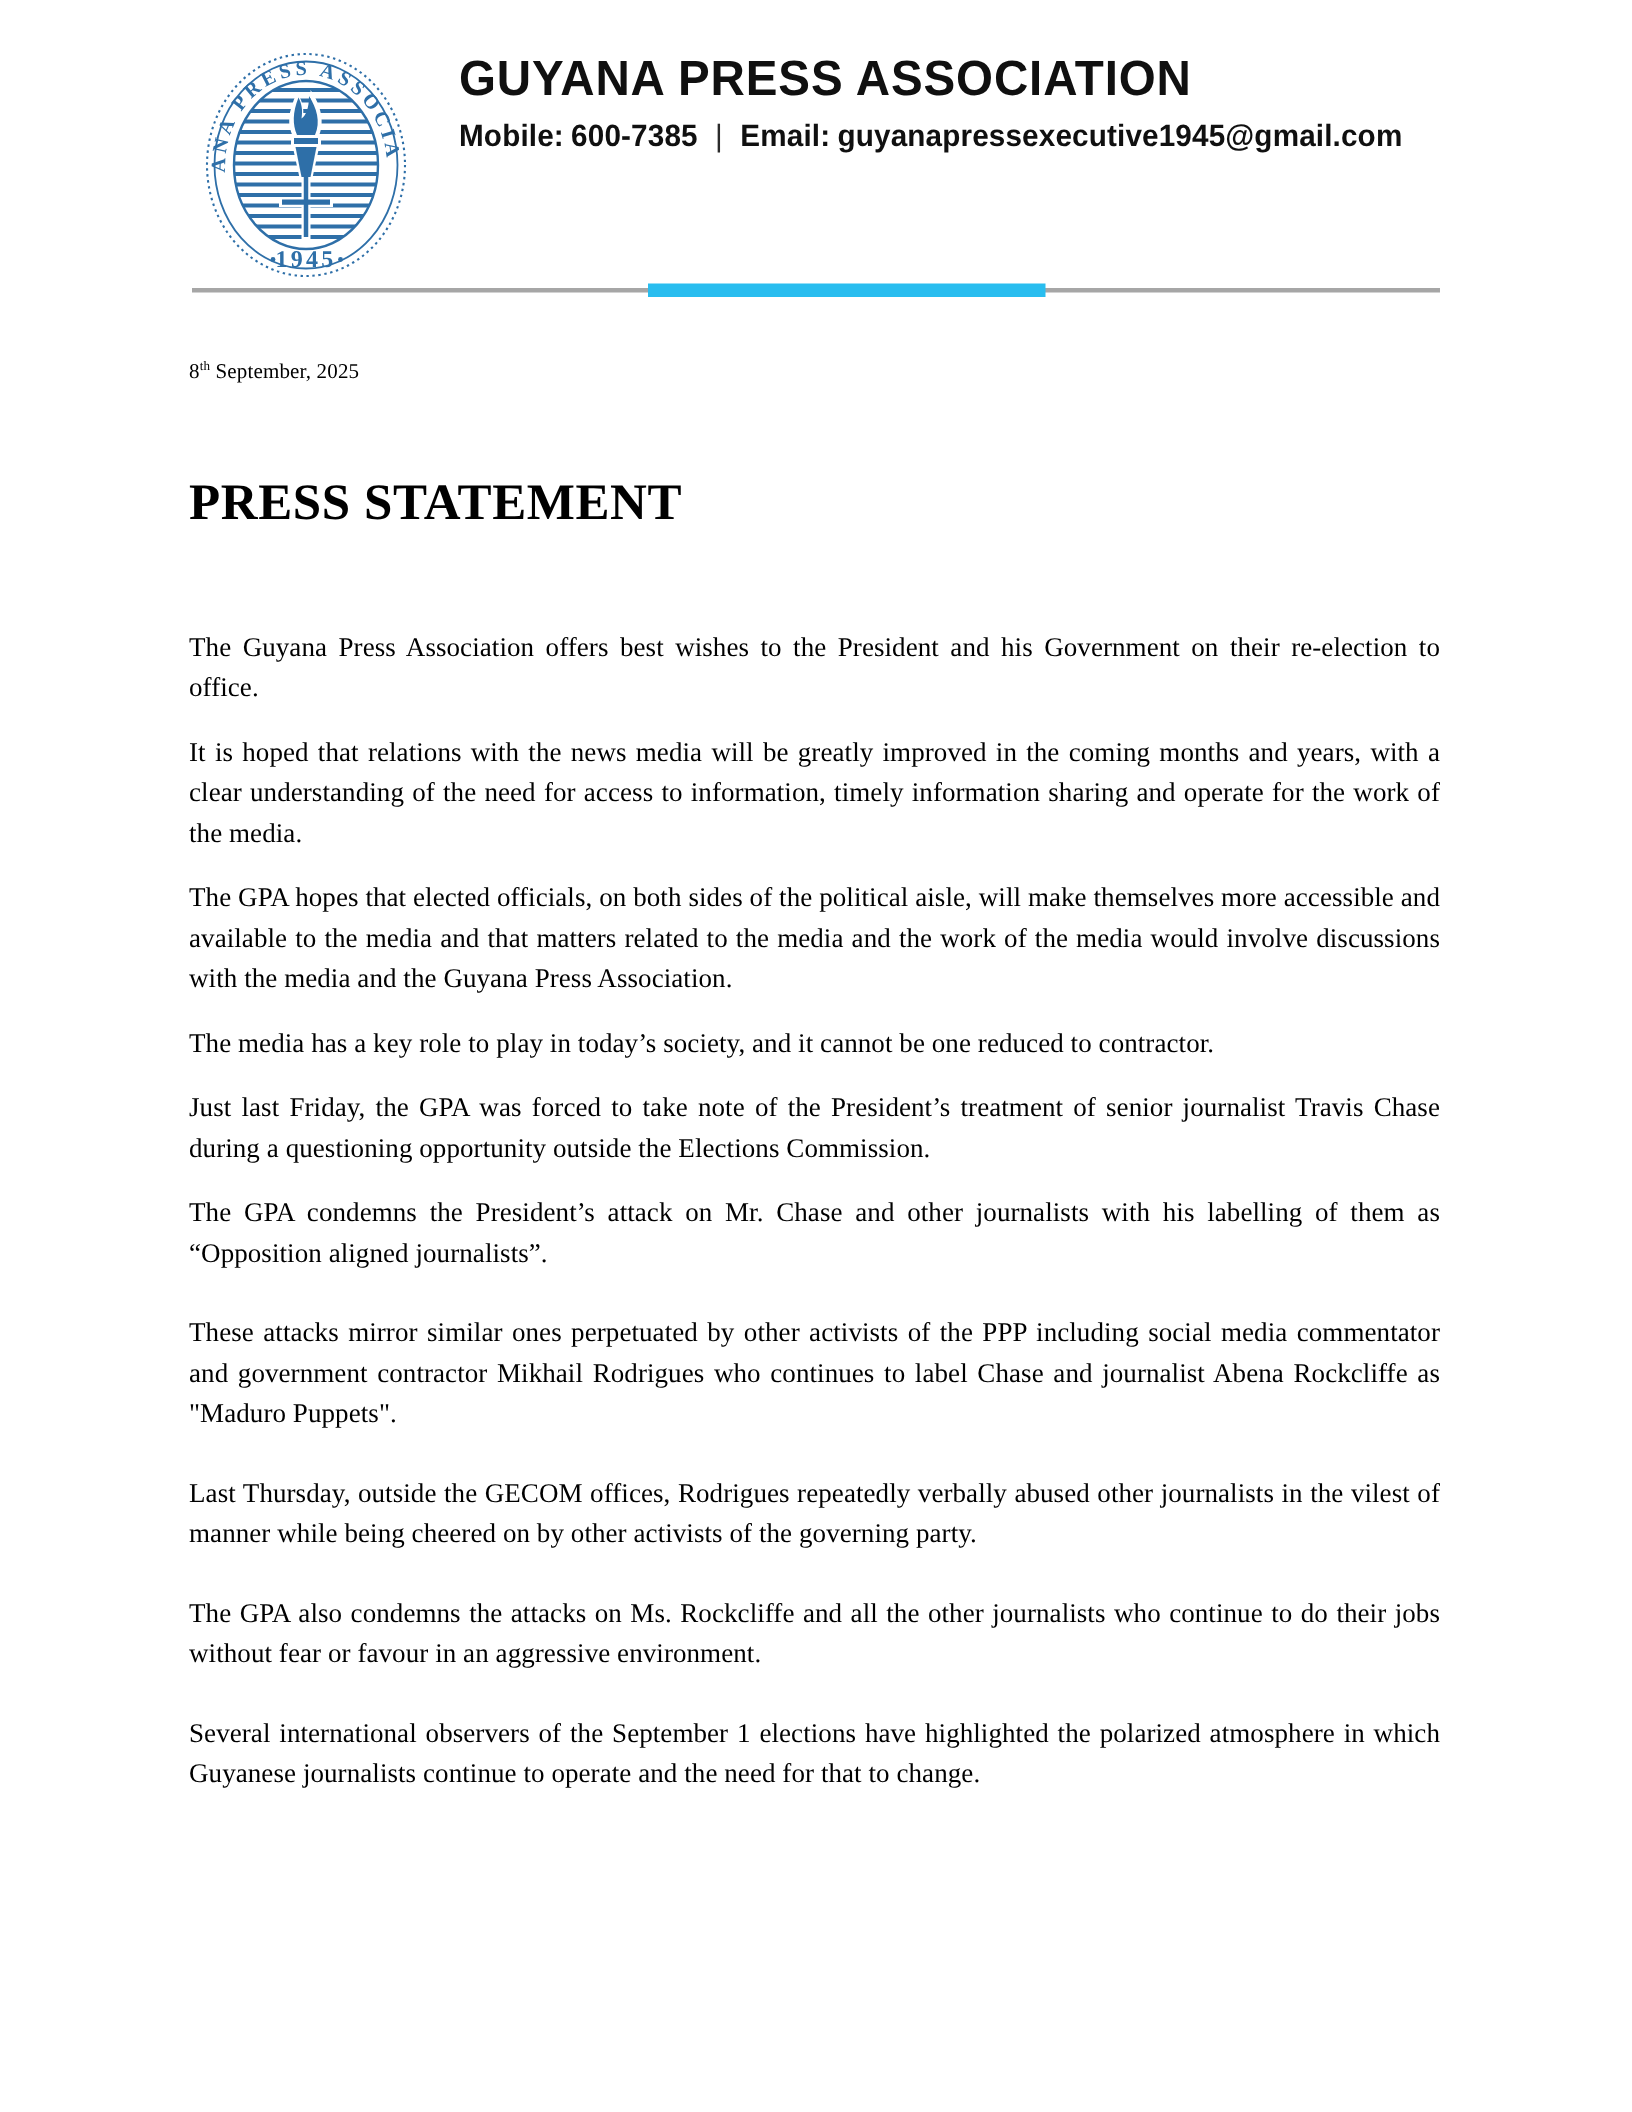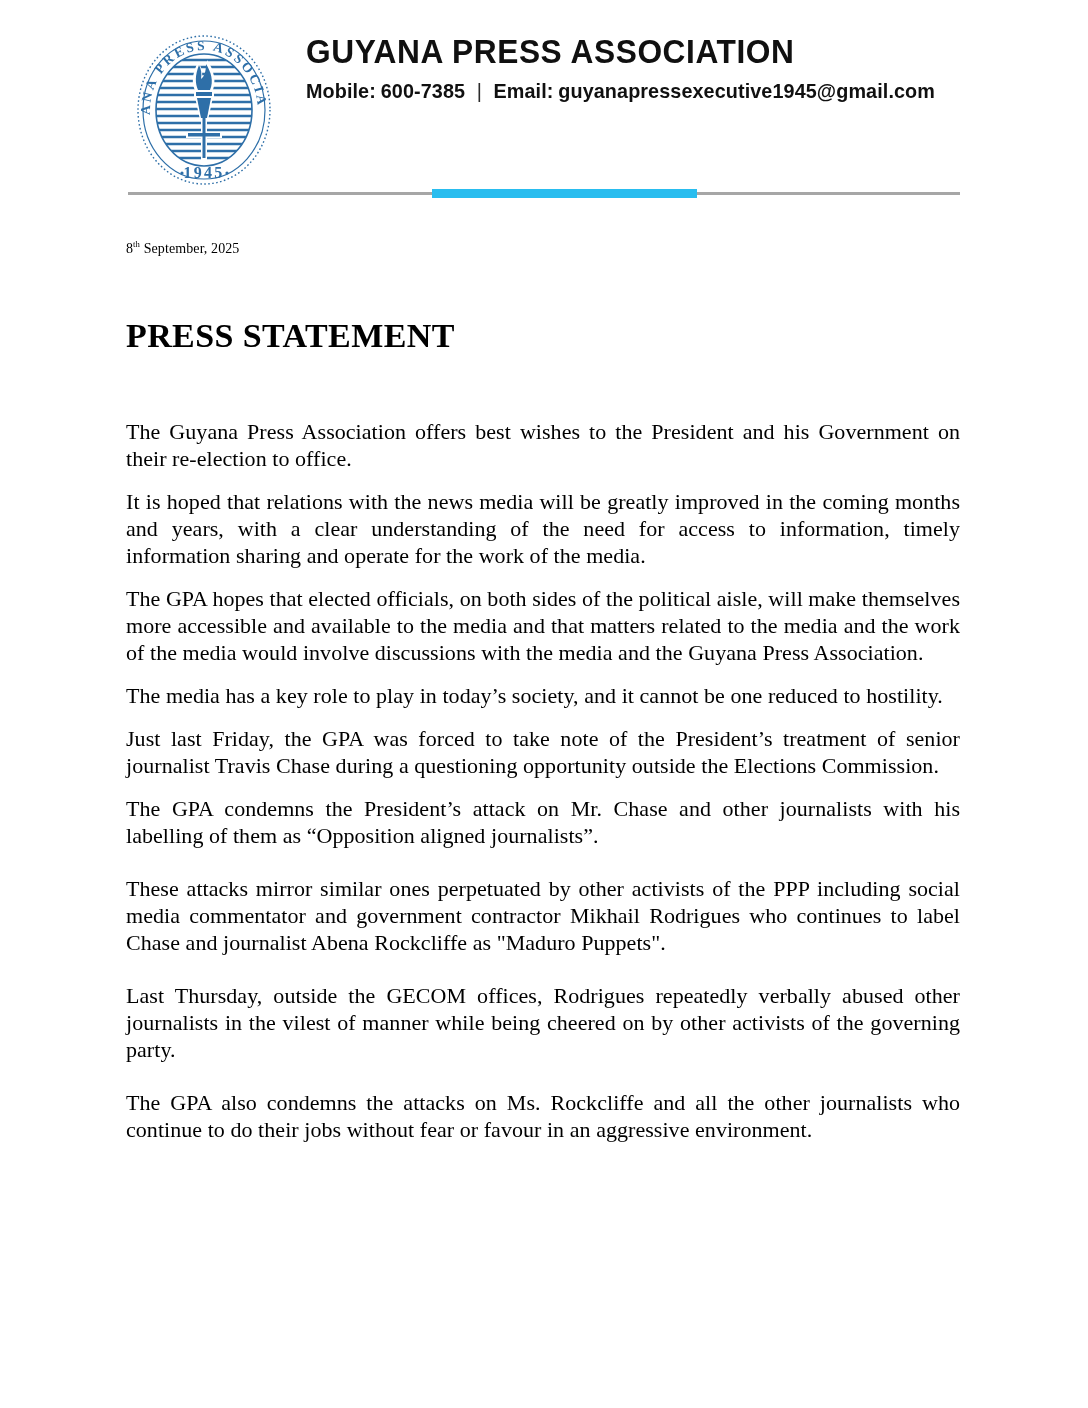--- a/index.html
+++ b/index.html
@@ -127,21 +127,21 @@
     font-weight: bold;
     letter-spacing: 0.4px;
     line-height: 1.2;
   }
 
   .paragraphs {
     margin-top: 62px;
   }
   .paragraphs p {
     margin: 0 0 16px 0;
-    font-size: 22px;
+    font-size: 18px;
     line-height: 27px;
     text-align: justify;
     text-justify: inter-word;
     letter-spacing: 0.05px;
   }
   .paragraphs p.gap-lg {
     margin-bottom: 26px;
   }
 </style>
 </head>
@@ -229,22 +229,23 @@
     <div class="date-line">
       <span>8</span><sup>th</sup><span> September, 2025</span>
     </div>
 
     <h1 class="doc-title">PRESS STATEMENT</h1>
 
     <div class="paragraphs">
       <p>The Guyana Press Association offers best wishes to the President and his Government on their re-election to office.</p>
       <p>It is hoped that relations with the news media will be greatly improved in the coming months and years, with a clear understanding of the need for access to information, timely information sharing and operate for the work of the media.</p>
       <p>The GPA hopes that elected officials, on both sides of the political aisle, will make themselves more accessible and available to the media and that matters related to the media and the work of the media would involve discussions with the media and the Guyana Press Association.</p>
-      <p>The media has a key role to play in today’s society, and it cannot be one reduced to hostility.</p>
+      <p>The media has a key role to play in today’s society, and it cannot be one reduced to contractor.</p>
       <p>Just last Friday, the GPA was forced to take note of the President’s treatment of senior journalist Travis Chase during a questioning opportunity outside the Elections Commission.</p>
       <p class="gap-lg">The GPA condemns the President’s attack on Mr. Chase and other journalists with his labelling of them as “Opposition aligned journalists”.</p>
       <p class="gap-lg">These attacks mirror similar ones perpetuated by other activists of the PPP including social media commentator and government contractor Mikhail Rodrigues who continues to label Chase and journalist Abena Rockcliffe as "Maduro Puppets".</p>
       <p class="gap-lg">Last Thursday, outside the GECOM offices, Rodrigues repeatedly verbally abused other journalists in the vilest of manner while being cheered on by other activists of the governing party.</p>
       <p class="gap-lg">The GPA also condemns the attacks on Ms. Rockcliffe and all the other journalists who continue to do their jobs without fear or favour in an aggressive environment.</p>
+      <p>Several international observers of the September 1 elections have highlighted the polarized atmosphere in which Guyanese journalists continue to operate and the need for that to change.</p>
     </div>
 
   </div>
 </div>
 
 </body></html>

